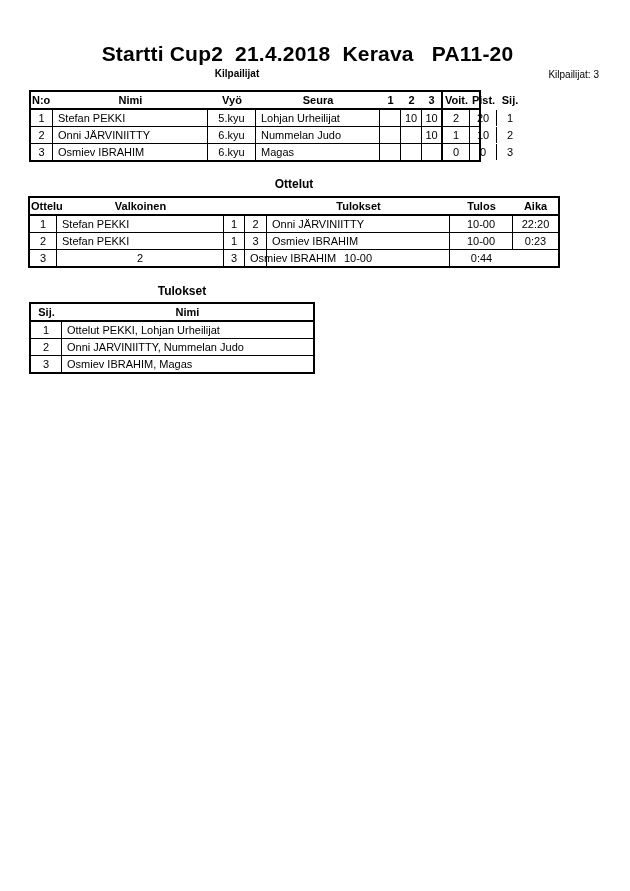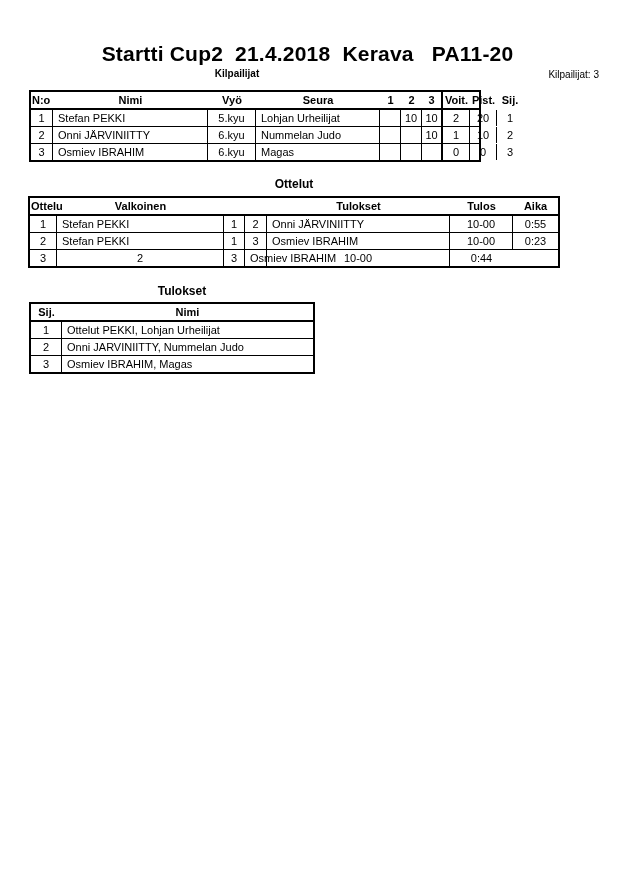--- a/index.html
+++ b/index.html
@@ -141,21 +141,21 @@
       <div class="cell ac">Tulos</div>
       <div class="cell ac">Aika</div>
     </div>
     <div class="trow">
       <div class="cell ac">1</div>
       <div class="cell al">Stefan PEKKI</div>
       <div class="cell ac">1</div>
       <div class="cell ac">2</div>
       <div class="cell al">Onni JÄRVINIITTY</div>
       <div class="cell ac">10-00</div>
-      <div class="cell ac">0:55</div>
+      <div class="cell ac">22:20</div>
     </div>
     <div class="trow">
       <div class="cell ac">2</div>
       <div class="cell al">Stefan PEKKI</div>
       <div class="cell ac">1</div>
       <div class="cell ac">3</div>
       <div class="cell al">Osmiev IBRAHIM</div>
       <div class="cell ac">10-00</div>
       <div class="cell ac">0:23</div>
     </div>

